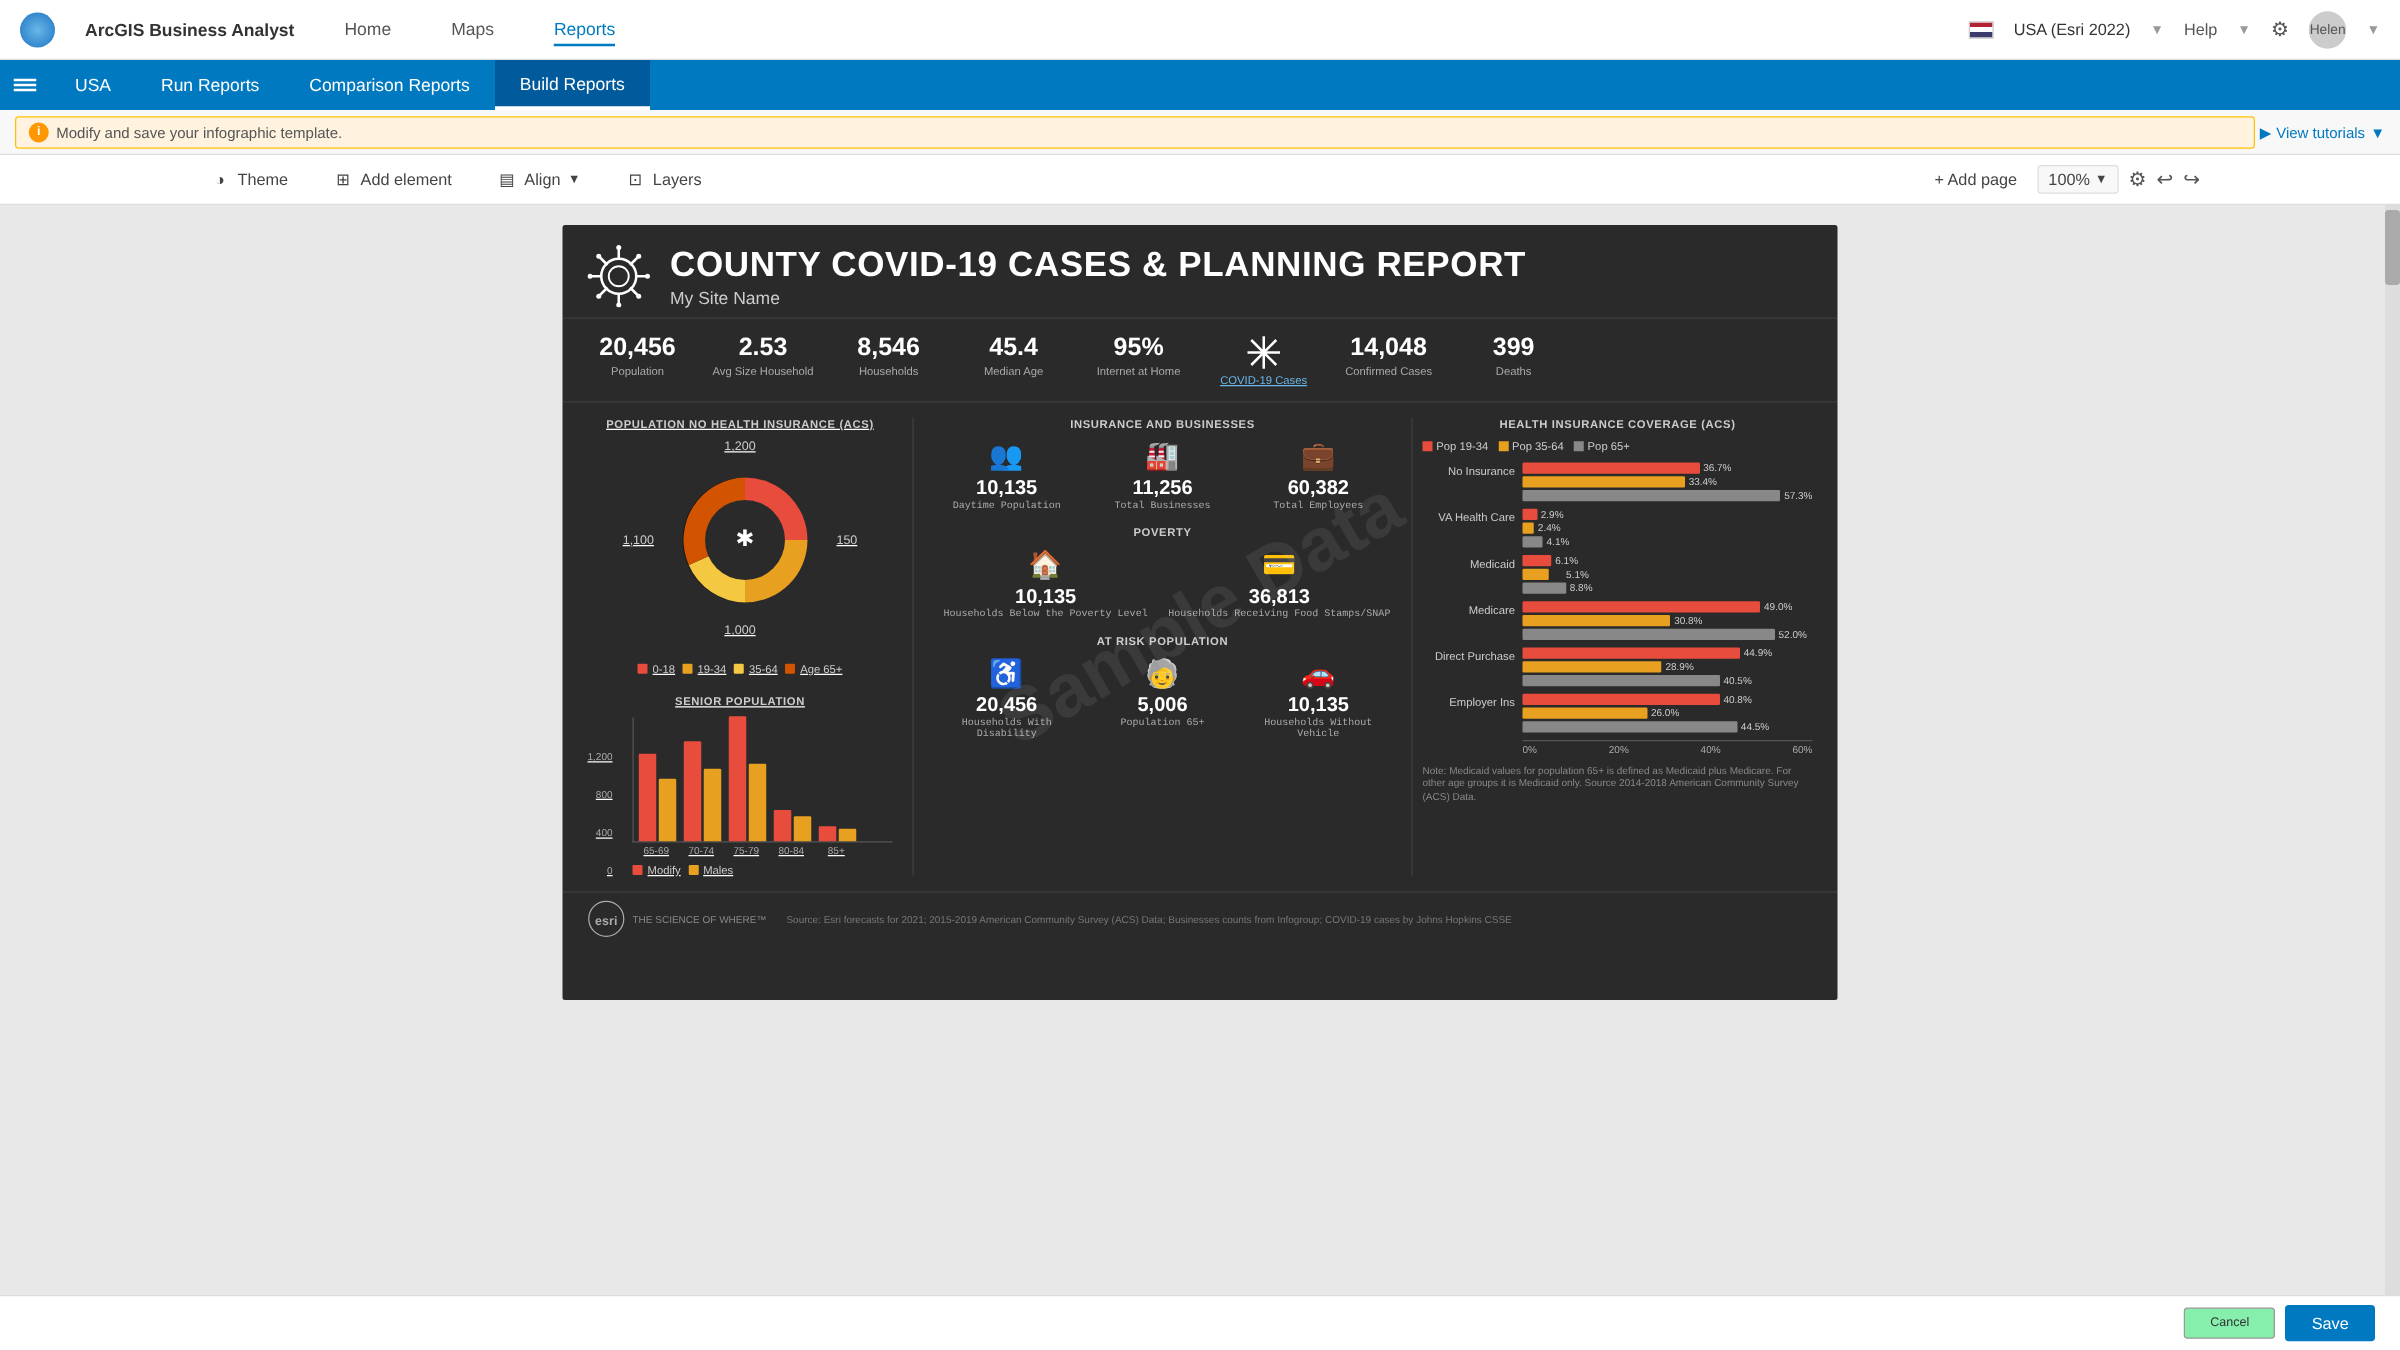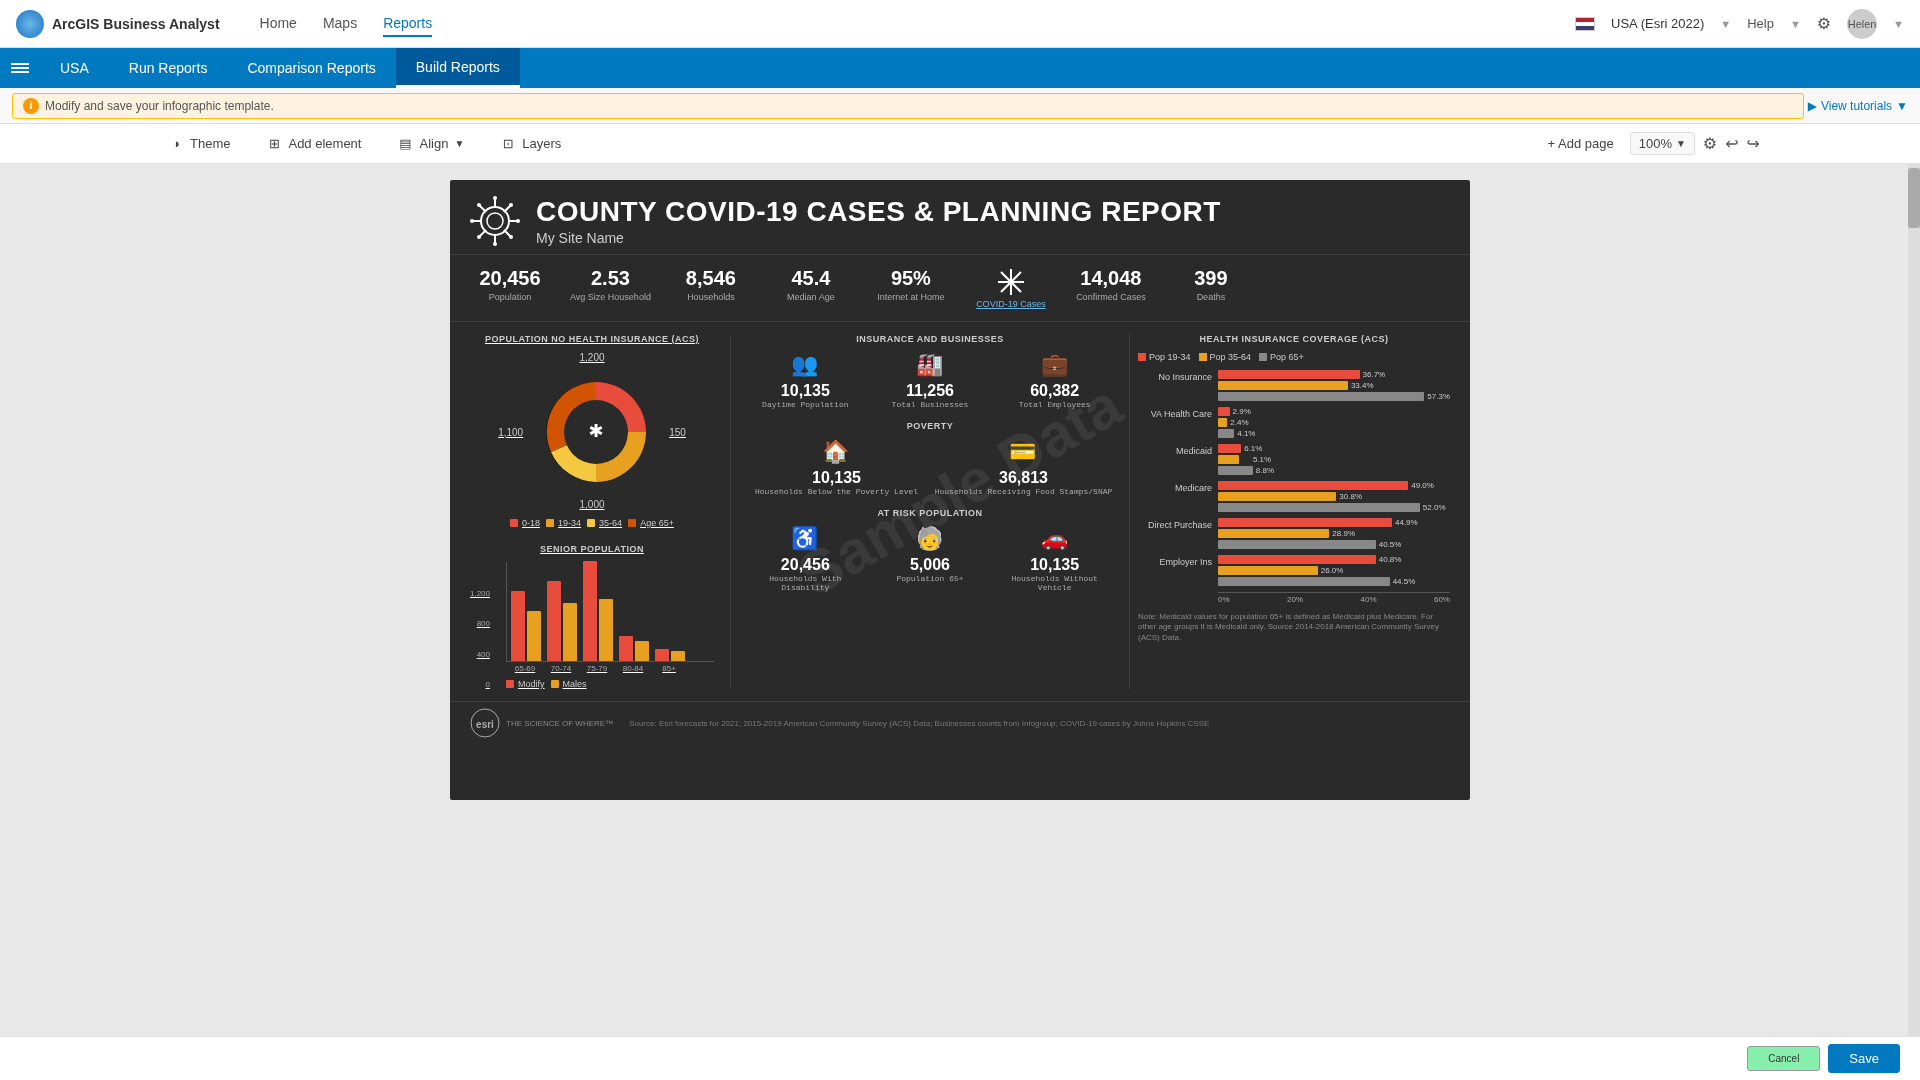--- a/index.html
+++ b/index.html
@@ -4,24 +4,24 @@
   <style>
     * { box-sizing: border-box; margin: 0; padding: 0; }
     body { font-family: 'Segoe UI', Arial, sans-serif; background: #f0f0f0; width: 1920px; height: 1080px; overflow: hidden; }
 
     
     .top-nav {
       display: flex; align-items: center; background: #fff;
       height: 48px; padding: 0 16px; border-bottom: 1px solid #ddd;
       position: relative; z-index: 10;
     }
-    .top-nav .logo { display: flex; align-items: center; gap: 8px; margin-right: 40px; }
+    .top-nav .logo { display: flex; align-items: center; gap: 24px; margin-right: 40px; }
     .top-nav .logo-icon { width: 28px; height: 28px; background: radial-gradient(circle, #6ab7e8, #1a73c2); border-radius: 50%; }
     .top-nav .logo-text { font-size: 14px; font-weight: 600; color: #333; }
-    .top-nav .nav-links { display: flex; gap: 26px; flex: 1; }
+    .top-nav .nav-links { display: flex; gap: 48px; flex: 1; }
     .top-nav .nav-link { font-size: 14px; color: #555; text-decoration: none; padding: 4px 0; }
     .top-nav .nav-link.active { color: #0079c1; border-bottom: 2px solid #0079c1; }
     .top-nav .right-controls { display: flex; align-items: center; gap: 16px; margin-left: auto; }
     .flag { width: 20px; height: 14px; background: linear-gradient(#b22234 33%, #fff 33% 66%, #3c3b6e 66%); display: inline-block; border: 1px solid #ccc; }
     .region-select { font-size: 13px; color: #333; }
     .help-link { font-size: 13px; color: #555; }
     .user-avatar { width: 30px; height: 30px; background: #ccc; border-radius: 50%; display: flex; align-items: center; justify-content: center; font-size: 12px; color: #555; }
 
     
     .secondary-nav {
@@ -315,21 +315,21 @@
 
               <path d="M65,65 L20,85 A50,50 0 0,1 65,15 Z" fill="#d35400"></path>
 
               <circle cx="65" cy="65" r="32" fill="#2a2a2a"></circle>
 
               <text x="65" y="70" text-anchor="middle" fill="white" font-size="18">✱</text>
             </svg>
             <div style="font-size:10px;color:#ccc;margin-left:8px">150</div>
           </div>
           <div style="text-align:center;font-size:10px;color:#ccc;margin-top:2px">1,000</div>
-          <div class="legend" style="justify-content:center;margin-top:8px">
+          <div class="legend" style="justify-content:center;margin-top:20px">
             <div class="legend-item">
               <div class="legend-dot" style="background:#e74c3c"></div>
               <span>0-18</span>
             </div>
             <div class="legend-item">
               <div class="legend-dot" style="background:#e8a020"></div>
               <span>19-34</span>
             </div>
             <div class="legend-item">
               <div class="legend-dot" style="background:#f5c842"></div>

